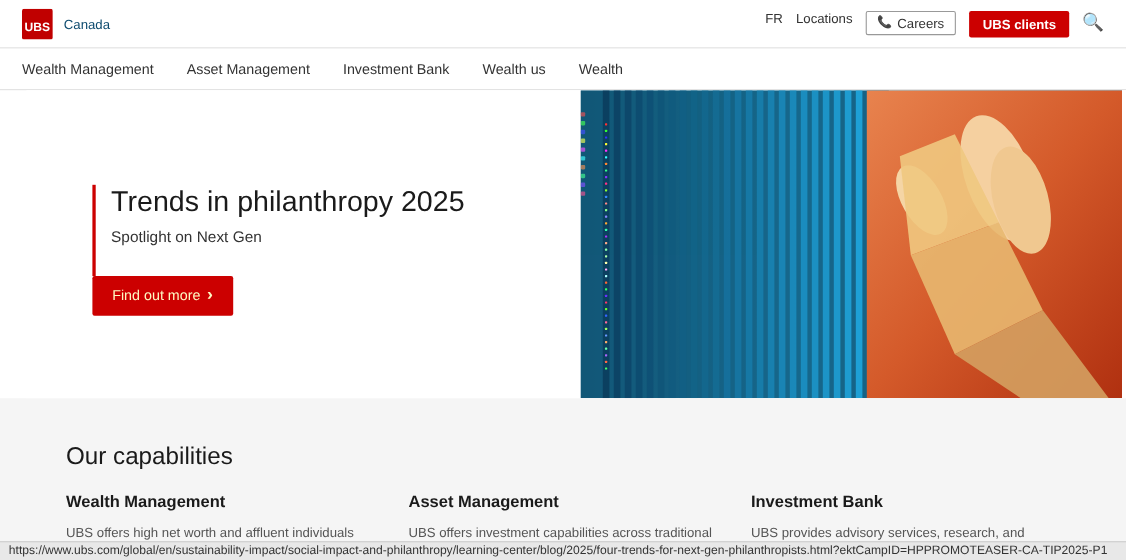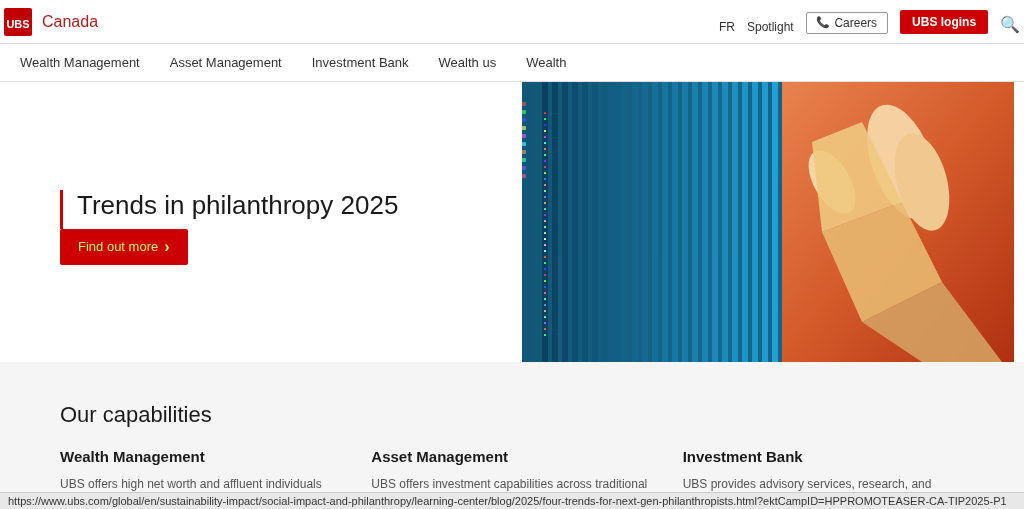--- a/index.html
+++ b/index.html
@@ -3,45 +3,45 @@
   <meta charset="utf-8">
   <style>
     * { margin: 0; padding: 0; box-sizing: border-box; }
     body { font-family: Arial, Helvetica, sans-serif; font-size: 14px; color: #333; background: #fff; width: 1024px; overflow-x: hidden; }
 
     
     .header {
       display: flex;
       align-items: center;
       justify-content: space-between;
-      padding: 8px 4px;
+      padding: 8px 20px;
       border-bottom: 1px solid #e0e0e0;
       height: 44px;
     }
     .header-left {
       display: flex;
       align-items: center;
       gap: 10px;
     }
     .ubs-logo {
       display: flex;
       align-items: center;
       gap: 4px;
     }
     .ubs-logo-icon {
       width: 28px;
       height: 28px;
     }
     .header-canada {
-      font-size: 16px;
-      color: #b91c1c;
+      font-size: 12px;
+      color: #0c4a6e;
     }
     .header-right {
       display: flex;
-      align-items: flex-end;
+      align-items: flex-start;
       gap: 12px;
     }
     .header-link {
       font-size: 12px;
       color: #333;
       cursor: pointer;
       text-decoration: none;
     }
     .header-contact-btn {
       display: flex;
@@ -92,20 +92,21 @@
       padding: 8px 0;
       text-decoration: none;
     }
 
     
     .hero {
       display: flex;
       height: 280px;
       position: relative;
       background: #fff;
+      margin-left: 24px;
     }
     .hero-content {
       width: 50%;
       padding: 50px 40px 40px 60px;
       display: flex;
       flex-direction: column;
       justify-content: center;
     }
     .hero-border {
       border-left: 3px solid #c00;
@@ -120,21 +121,21 @@
     .hero-subtitle {
       font-size: 14px;
       color: #333;
       margin-bottom: 28px;
     }
     .hero-cta {
       display: inline-flex;
       align-items: center;
       gap: 6px;
       background: #c00;
-      color: #bef264;
+      color: #fef9c3;
       border: none;
       padding: 9px 18px;
       font-size: 13px;
       cursor: pointer;
       border-radius: 2px;
       width: fit-content;
     }
     .hero-image {
       width: 50%;
       overflow: hidden;
@@ -194,44 +195,45 @@
     <div class="ubs-logo">
       <svg class="ubs-logo-icon" viewBox="0 0 28 28" xmlns="http://www.w3.org/2000/svg">
         <rect width="28" height="28" fill="#c00000" rx="2"></rect>
         <text x="14" y="20" text-anchor="middle" fill="white" font-size="11" font-weight="bold" font-family="Arial">UBS</text>
       </svg>
     </div>
     <span class="header-canada">Canada</span>
   </div>
   <div class="header-right">
     <a class="header-link">FR</a>
-    <a class="header-link">Spotlight</a>
+    <a class="header-link">Locations</a>
     <button class="header-contact-btn">
       <span style="font-size:11px;">📞</span>
       <span>Careers</span>
     </button>
-    <button class="header-login-btn">UBS logins</button>
+    <button class="header-login-btn">UBS clients</button>
     <span class="header-search-icon">🔍</span>
   </div>
 </header>
 
 <nav class="nav">
   <div class="nav-left">
     <a class="nav-item">Wealth Management</a>
     <a class="nav-item">Asset Management</a>
     <a class="nav-item">Investment Bank</a>
     <a class="nav-item">Wealth us</a>
     <a class="nav-item">Wealth</a>
   </div>
 </nav>
 
 <section class="hero">
   <div class="hero-content">
     <div class="hero-border">
       <h1 class="hero-title">Trends in philanthropy 2025</h1>
+      <p class="hero-subtitle">Spotlight on Next Gen</p>
     </div>
     <button class="hero-cta">
       <span>Find out more</span>
       <span style="font-size:16px; font-weight:bold;">›</span>
     </button>
   </div>
   <div class="hero-image">
     <svg width="100%" height="100%" viewBox="0 0 492 280" xmlns="http://www.w3.org/2000/svg">
       <defs>
         <linearGradient id="bgGrad" x1="0%" y1="0%" x2="100%" y2="0%">

